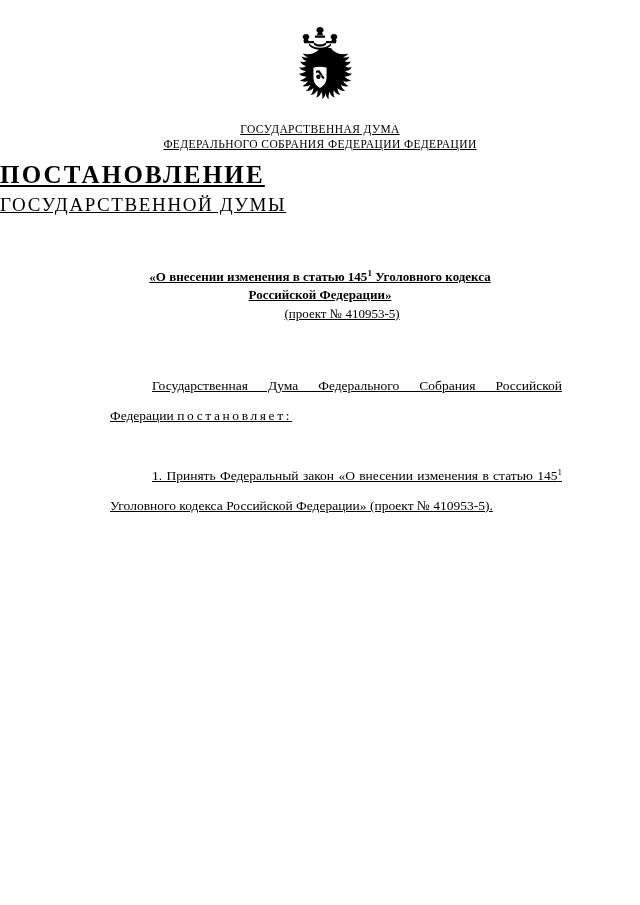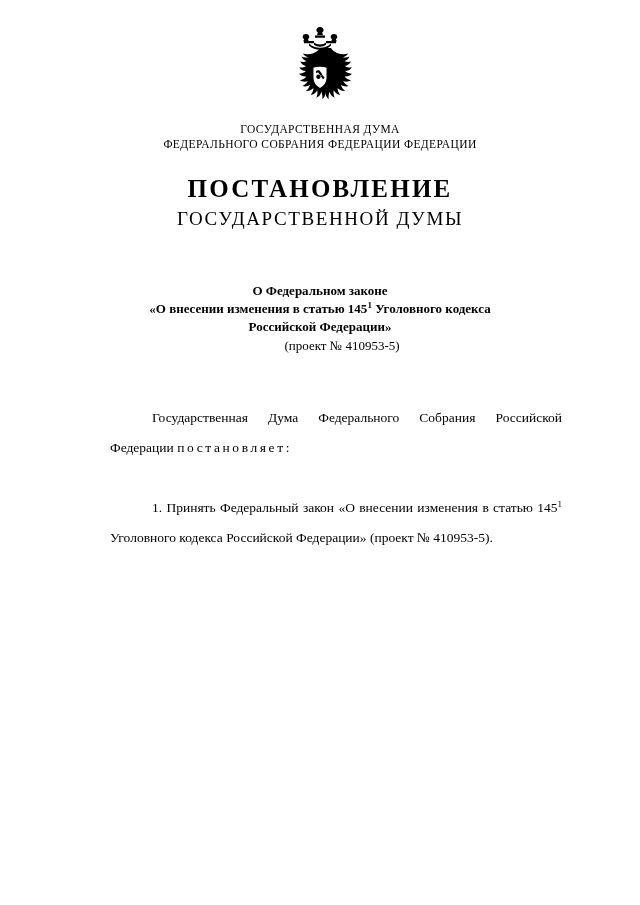--- a/index.html
+++ b/index.html
@@ -14,20 +14,21 @@
     color: #000000;
     position: relative;
     overflow: hidden;
   }
   .page {
     width: 640px;
     height: 905px;
     position: relative;
     box-sizing: border-box;
     padding: 0;
+    text-decoration: underline;
   }
 
   
   .emblem-wrap {
     width: 100%;
     display: flex;
     justify-content: center;
     padding-top: 24px;
   }
   .emblem {
@@ -46,22 +47,22 @@
     letter-spacing: 0.4px;
     line-height: 15px;
     font-family: "Liberation Serif", serif;
   }
   .header .line.small {
     font-size: 10.5px;
   }
 
   
   .doc-title {
-    text-align: center;
-    margin-top: 22px;
+    text-align: left;
+    margin-top: 8px;
   }
   .doc-title .main {
     font-size: 25px;
     font-weight: bold;
     letter-spacing: 2.2px;
     line-height: 30px;
   }
   .doc-title .sub {
     font-size: 19px;
     letter-spacing: 1.6px;
@@ -141,21 +142,20 @@
     <div class="line">ГОСУДАРСТВЕННАЯ ДУМА</div>
     <div class="line">ФЕДЕРАЛЬНОГО СОБРАНИЯ ФЕДЕРАЦИИ ФЕДЕРАЦИИ</div>
   </div>
 
   <div class="doc-title">
     <div class="main">ПОСТАНОВЛЕНИЕ</div>
     <div class="sub">ГОСУДАРСТВЕННОЙ  ДУМЫ</div>
   </div>
 
   <div class="subject">
-    <div class="bold">О Федеральном законе</div>
     <div class="bold"><span>«О внесении изменения в статью 145</span><sup>1</sup><span> Уголовного кодекса</span></div>
     <div class="bold">Российской Федерации»</div>
     <div class="project">(проект № 410953-5)</div>
   </div>
 
   <div class="body">
     <div class="para"><span>Государственная Дума Федерального Собрания Российской Федерации </span><span class="spaced">постановляет:</span></div>
     <div class="gap-16"></div>
     <div class="para"><span>1. Принять Федеральный закон «О внесении изменения в статью 145</span><sup>1</sup><span> Уголовного кодекса Российской Федерации» (проект № 410953-5).</span></div>
   </div>

